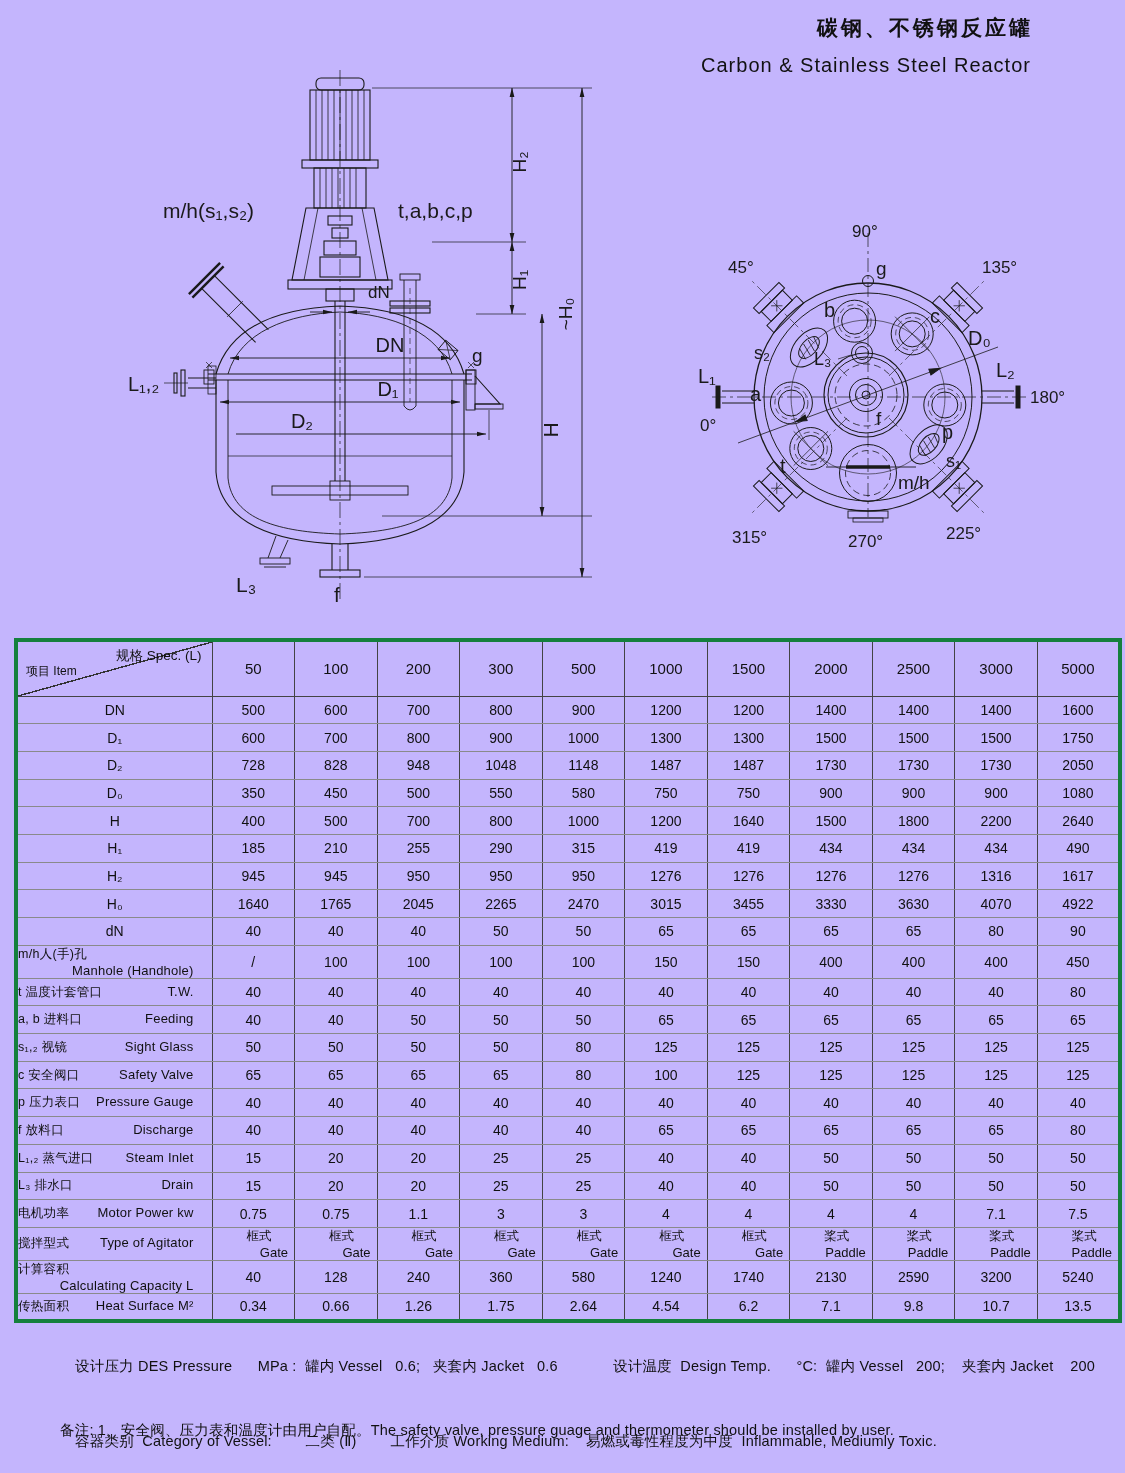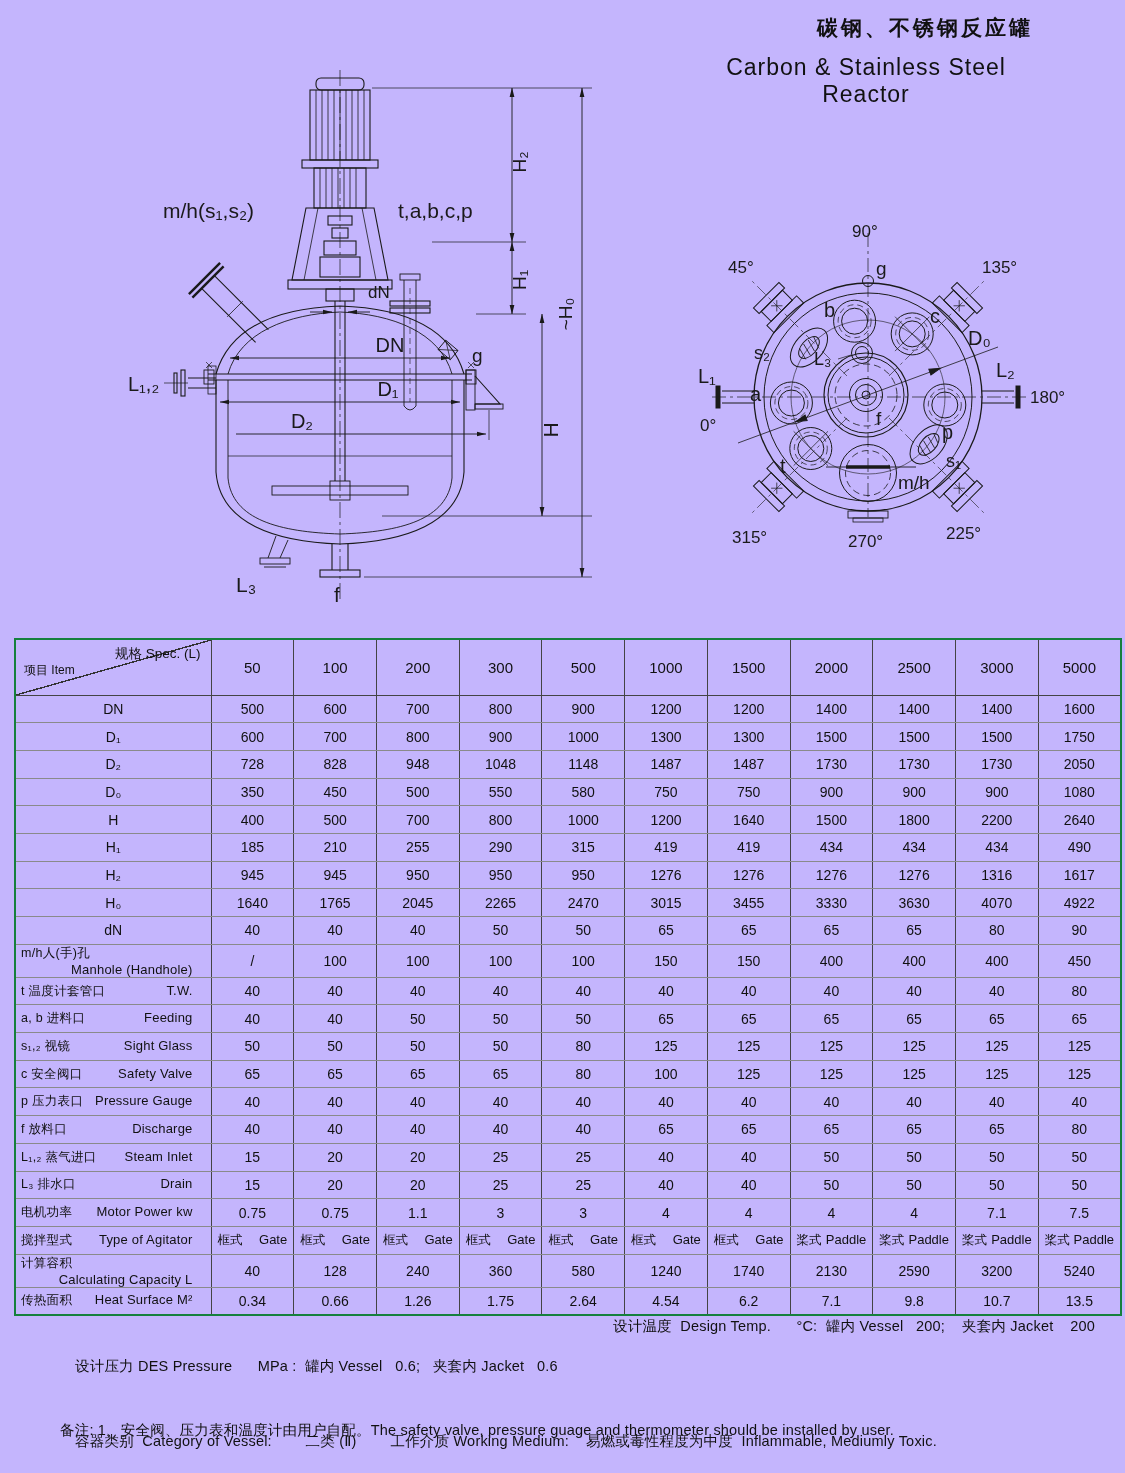--- a/index.html
+++ b/index.html
@@ -2,54 +2,54 @@
 <html><head>
 <meta charset="utf-8">
 <style>
   html,body{margin:0;padding:0;background:#e8e8e8;}
   #page{position:relative;width:1125px;height:1473px;background:#c4b5fd;
         font-family:"Liberation Sans",sans-serif;color:#111;overflow:hidden;}
   
   #title-cn{position:absolute;left:800px;top:14px;width:250px;text-align:center;
             font-size:21px;letter-spacing:3px;font-weight:bold;}
   #title-en{position:absolute;left:688px;top:54px;width:356px;text-align:center;
-            font-size:23px;letter-spacing:1px;}
+            font-size:20px;letter-spacing:1px;}
   
   .dwg{position:absolute;}
   #side-dwg{left:80px;top:58px;}
   #top-dwg{left:676px;top:205px;}
   .dwg text{font-family:"Liberation Sans",sans-serif;fill:#1a1a1a;}
   
   #spec-table{position:absolute;left:14px;top:638px;width:1108px;border-collapse:collapse;
               table-layout:fixed;}
   #spec-table th,#spec-table td{border:1px solid #444;padding:0;}
   #spec-table td{border-top:1px solid #8a8a8a;border-bottom:1px solid #8a8a8a;}
-  #spec-table{border:2px solid #15803d;}
+  #spec-table{border:4px solid #15803d;}
   #spec-table col.labc{width:196px;}
   #spec-table thead tr{height:56px;}
   #spec-table tbody tr{height:27.7px;}
   th.corner{position:relative;background:
      linear-gradient(to bottom right,transparent calc(50% - 0.7px),#333 calc(50% - 0.7px),
      #333 calc(50% + 0.7px),transparent calc(50% + 0.7px));}
   th.corner .c-top{position:absolute;top:5px;right:10px;font-size:13.5px;font-weight:normal;}
   th.corner .c-bot{position:absolute;bottom:16px;left:8px;font-size:12px;font-weight:normal;}
   th.colh{font-weight:normal;font-size:15px;text-align:center;}
   td.num{text-align:center;font-size:14px;}
   td.lab{font-size:12.5px;}
-  td.lab .lcn{float:left;padding-left:5px;letter-spacing:.3px;}
+  td.lab .lcn{float:left;letter-spacing:.3px;}
   td.lab .len{float:right;padding-right:18px;font-size:13px;letter-spacing:.2px;}
   td.lab.center{text-align:center;font-size:14px;}
   td.pair{font-size:12.5px;}
-  td.pair span{display:inline-block;}
+  td.pair span{display:inline-block;margin-left:28px;}
   td.pair .pc{float:left;padding-left:6px;}
   td.pair .pe{float:right;padding-right:6px;font-size:13px;}
   
   .fline{position:absolute;font-size:14.5px;white-space:pre;letter-spacing:.2px;}
   #f1{left:75px;top:1357px;}
-  #f1b{left:613px;top:1317px;text-align:center;}
+  #f1b{left:613px;top:1357px;text-align:center;}
   #f2{left:75px;top:1432px;}
   #f3{left:60px;top:1421px;}
   #f4{left:100px;top:1448px;}
 </style>
 </head>
 <body>
 
 <div id="page">
 
   <div id="title-cn">碳钢、不锈钢反应罐</div>

